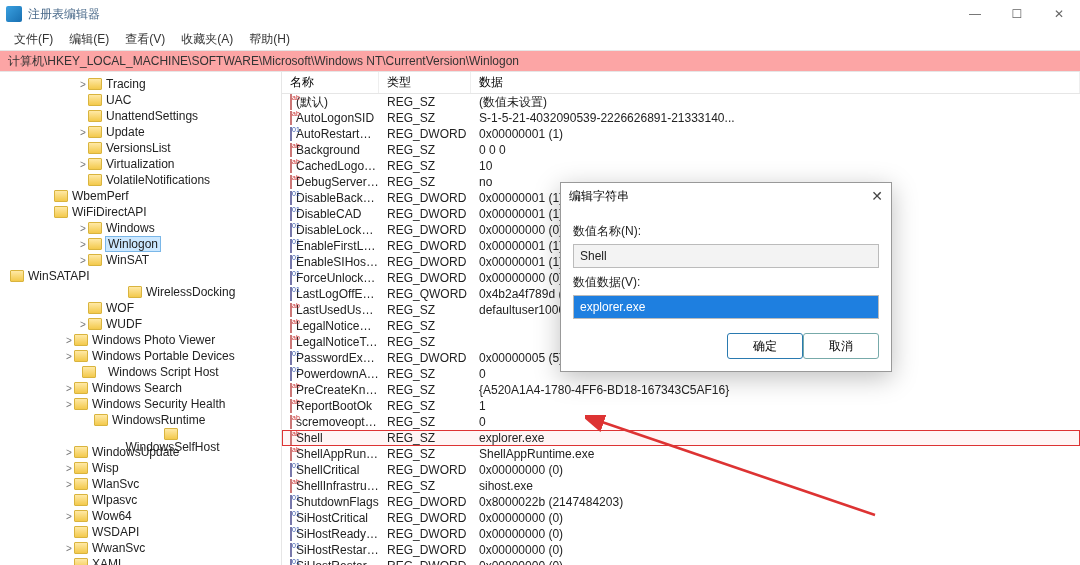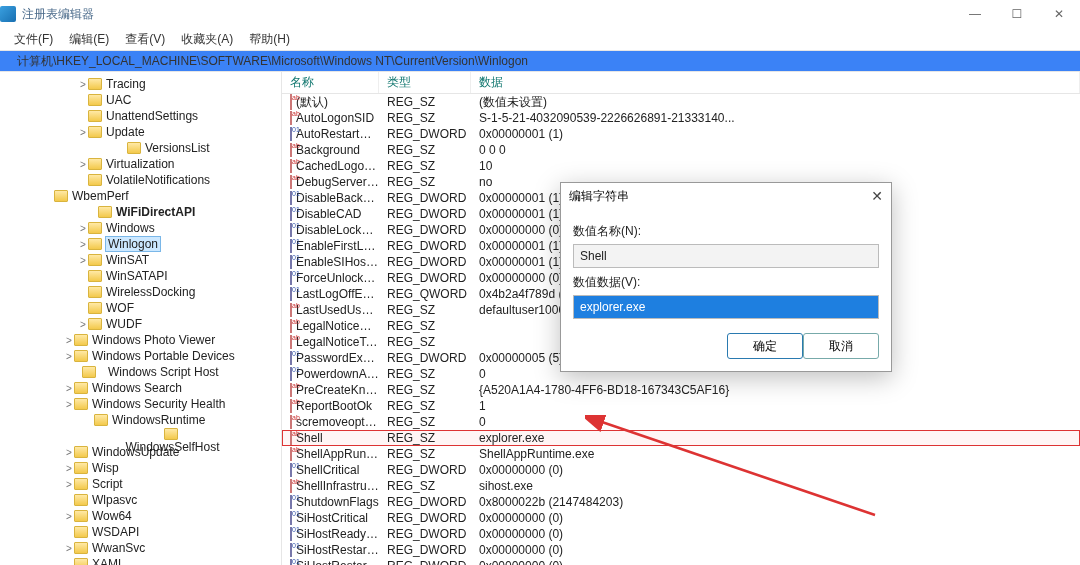--- a/index.html
+++ b/index.html
@@ -1,31 +1,31 @@
 <!DOCTYPE html>
 <html><head>
 <meta charset="utf-8">
 <style>
 * { box-sizing: border-box; margin: 0; padding: 0; font-family: "Microsoft YaHei", "Segoe UI", sans-serif; font-size: 12px; }
 body { background: #fff; overflow: hidden; width: 1080px; height: 565px; position: relative; }
-.titlebar { height: 28px; display: flex; align-items: center; background: #fff; }
+.titlebar { height: 28px; display: flex; align-items: center; padding-left: 6px; background: #fff; }
 .titlebar .app-icon { width: 16px; height: 16px; background: linear-gradient(135deg,#3aa0e0,#186fb1); border-radius: 2px; margin-right: 6px; }
 .titlebar .title { color: #4a6a8a; }
 .titlebar .winbtns { margin-left: auto; display: flex; }
 .titlebar .winbtn { width: 42px; height: 28px; display: flex; align-items: center; justify-content: center; color: #666; }
 .menubar { height: 22px; display: flex; align-items: center; padding-left: 8px; gap: 4px; color: #333; }
 .menubar span { padding: 2px 6px; }
-.addressbar { height: 22px; display: flex; align-items: center; padding-left: 17px; border-top: 1px solid #e6e6e6; border-bottom: 1px solid #e6e6e6; background: #3b82f6; color: #333; }
+.addressbar { height: 22px; display: flex; align-items: center; padding-left: 8px; border-top: 1px solid #e6e6e6; border-bottom: 1px solid #e6e6e6; background: #fca5a5; color: #333; }
 .main { display: flex; height: calc(565px - 28px - 22px - 22px); }
 .tree { width: 282px; overflow-y: auto; overflow-x: hidden; border-right: 1px solid #e6e6e6; padding-top: 4px; }
 .tree-row { display: flex; align-items: center; height: 16px; white-space: nowrap; color: #222; }
 .tree-row .chev { width: 10px; text-align: center; color: #777; font-size: 10px; }
 .tree-row .folder { width: 14px; height: 12px; background: linear-gradient(#ffe9a6,#f3c94b); border: 1px solid #d9b43e; border-radius: 1px; margin-right: 4px; flex-shrink: 0; }
 .tree-row.sel .label { background: #cce8ff; outline: 1px solid #7ab7e8; padding: 0 2px; }
-.listhead { display: flex; height: 22px; align-items: flex-start; border-bottom: 1px solid #e6e6e6; background: #fff; color: #0f766e; }
+.listhead { display: flex; height: 22px; align-items: flex-start; border-bottom: 1px solid #e6e6e6; background: #fff; color: #000000; }
 .listhead .col { padding-left: 8px; border-right: 1px solid #eee; height: 100%; display: flex; align-items: center; }
 .listwrap { flex: 1; display: flex; flex-direction: column; min-width: 0; }
 .list { overflow-y: auto; flex: 1; }
 .row { display: flex; align-items: center; height: 16px; color: #222; }
 .row .cell { padding-left: 8px; overflow: hidden; text-overflow: ellipsis; white-space: nowrap; }
 .row .ic { width: 14px; height: 12px; margin-right: 4px; flex-shrink: 0; }
 .ic-sz { background: #fff; border: 1px solid #c77; position: relative; }
 .ic-sz::after { content:"ab"; font-size:7px; color:#c33; position:absolute; left:1px; top:-1px; }
 .ic-dw { background: #fff; border: 1px solid #77a; position: relative; }
 .ic-dw::after { content:"01"; font-size:7px; color:#35a; position:absolute; left:1px; top:-1px; }
@@ -86,66 +86,66 @@
       <div class="tree-row" style="padding-left: 78px;">
         <span class="chev"></span>
         <span class="folder"></span>
         <span class="label">UnattendSettings</span>
       </div>
       <div class="tree-row" style="padding-left: 78px;">
         <span class="chev">&gt;</span>
         <span class="folder"></span>
         <span class="label">Update</span>
       </div>
-      <div class="tree-row" style="padding-left: 78px; margin-left: 39px;">
+      <div class="tree-row" style="padding-left: 78px;">
         <span class="chev"></span>
         <span class="folder"></span>
         <span class="label">VersionsList</span>
       </div>
       <div class="tree-row" style="padding-left: 78px;">
         <span class="chev">&gt;</span>
         <span class="folder"></span>
         <span class="label">Virtualization</span>
       </div>
       <div class="tree-row" style="padding-left: 78px;">
         <span class="chev"></span>
         <span class="folder"></span>
         <span class="label">VolatileNotifications</span>
       </div>
       <div class="tree-row" style="padding-left: 44px;">
         <span class="chev"></span>
         <span class="folder"></span>
         <span class="label">WbemPerf</span>
       </div>
-      <div class="tree-row" style="padding-left: 88px; font-weight: bold;">
+      <div class="tree-row" style="padding-left: 44px;">
         <span class="chev"></span>
         <span class="folder"></span>
         <span class="label">WiFiDirectAPI</span>
       </div>
       <div class="tree-row" style="padding-left: 78px;">
         <span class="chev">&gt;</span>
         <span class="folder"></span>
         <span class="label">Windows</span>
       </div>
       <div class="tree-row sel" style="padding-left: 78px;">
         <span class="chev">&gt;</span>
         <span class="folder"></span>
         <span class="label">Winlogon</span>
       </div>
       <div class="tree-row" style="padding-left: 78px;">
         <span class="chev">&gt;</span>
         <span class="folder"></span>
         <span class="label">WinSAT</span>
       </div>
-      <div class="tree-row" style="padding-left: 78px;">
+      <div class="tree-row" style="">
         <span class="chev"></span>
         <span class="folder"></span>
         <span class="label">WinSATAPI</span>
       </div>
-      <div class="tree-row" style="padding-left: 78px;">
+      <div class="tree-row" style="padding-left: 78px; margin-left: 40px;">
         <span class="chev"></span>
         <span class="folder"></span>
         <span class="label">WirelessDocking</span>
       </div>
       <div class="tree-row" style="padding-left: 78px;">
         <span class="chev"></span>
         <span class="folder"></span>
         <span class="label">WOF</span>
       </div>
       <div class="tree-row" style="padding-left: 78px;">
@@ -194,21 +194,21 @@
         <span class="label">WindowsUpdate</span>
       </div>
       <div class="tree-row" style="padding-left: 64px;">
         <span class="chev">&gt;</span>
         <span class="folder"></span>
         <span class="label">Wisp</span>
       </div>
       <div class="tree-row" style="padding-left: 64px;">
         <span class="chev">&gt;</span>
         <span class="folder"></span>
-        <span class="label">Script</span>
+        <span class="label">WlanSvc</span>
       </div>
       <div class="tree-row" style="padding-left: 64px;">
         <span class="chev"></span>
         <span class="folder"></span>
         <span class="label">Wlpasvc</span>
       </div>
       <div class="tree-row" style="padding-left: 64px;">
         <span class="chev">&gt;</span>
         <span class="folder"></span>
         <span class="label">Wow64</span>

